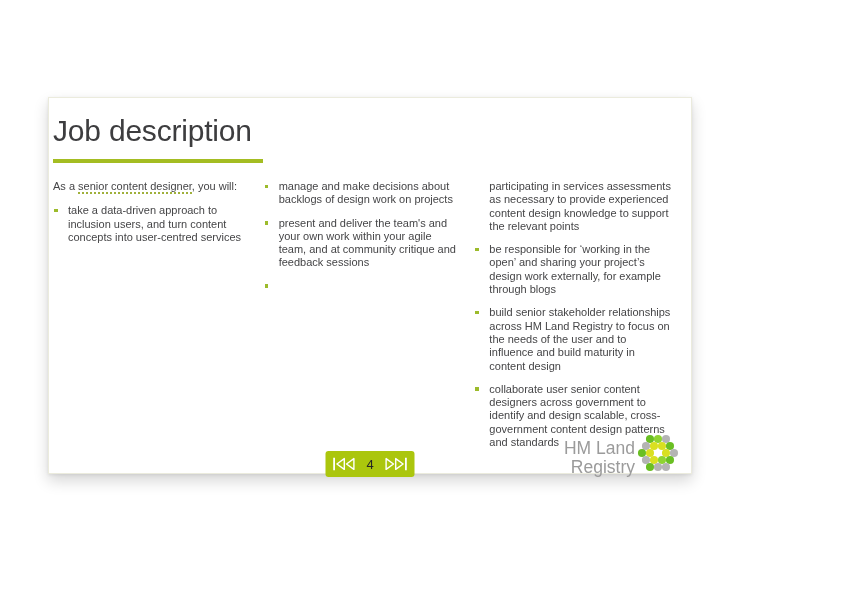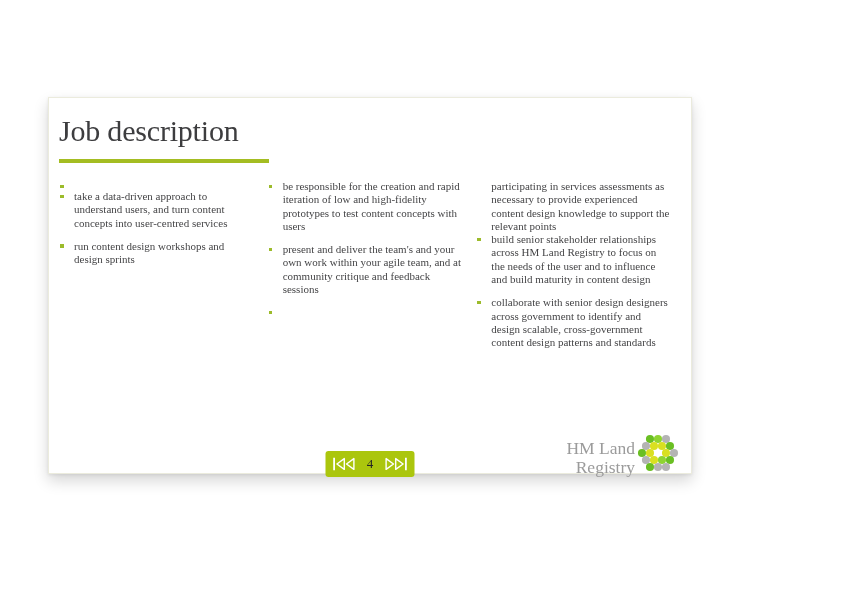--- a/index.html
+++ b/index.html
@@ -5,43 +5,42 @@
   * { margin:0; padding:0; box-sizing:border-box; }
   html,body { width:850px; height:591px; background:#ffffff; overflow:hidden;
               font-family:"Liberation Sans", sans-serif; }
   .page { position:relative; width:850px; height:591px; background:#ffffff; }
 
   .slide-card {
     position:absolute; left:48px; top:97px; width:644px; height:377px;
     background:#ffffff;
     border:1px solid #ebebdd;
     box-shadow:0 7px 14px rgba(0,0,0,.16), 0 1px 3px rgba(0,0,0,.08);
-    padding:14px 19px 0 10px;
-    font-family:Liberation Serif, serif;
+    padding:14px 19px 0 4px;
   }
 
   h1.slide-title {
     font-size:30px; line-height:38px; font-weight:normal;
     color:#3d3d3f; letter-spacing:-0.2px;
   }
   .title-rule { width:210px; height:4px; margin-top:9px; }
 
   .columns {
     margin-top:17px;
     display:grid; grid-template-columns:repeat(3, 1fr); column-gap:13px;
     font-size:11px; line-height:13.3px; color:#454547;
   }
   .intro { margin-bottom:11px; }
   .dotted { border-bottom:2px dotted #9fb03a; padding-bottom:0px; }
   .bullet-item { position:relative; padding-left:15px; margin-bottom:10px; }
   .bullet-item .sq {
     position:absolute; left:1px; top:4.5px; width:3.5px; height:3.5px;
     display:inline-block;
   }
-  .continuation { padding-left:15px; }
+  .continuation { padding-left:15px; margin-bottom:10px; }
 
   .pager {
     position:absolute; left:50%; bottom:-4px; transform:translateX(-50%);
     width:89px; height:26px; border-radius:3px;
     display:flex; align-items:center; justify-content:space-between;
     padding:0 7px;
   }
   .pager button { background:none; border:none; padding:0; cursor:pointer;
                   display:flex; align-items:center; }
   .pager .pagenum { font-size:13px; color:#262626; }
@@ -56,34 +55,36 @@
 <body>
 
 <div class="page">
   <div class="slide-card">
 
     <h1 class="slide-title" style="color: rgb(61, 61, 63);">Job description</h1>
     <div class="title-rule" style="background: rgb(164, 189, 34);"></div>
 
     <div class="columns" id="columns" style="color: rgb(69, 69, 71);">
         <div>
+          <p class="intro"><span>As a </span><span class="dotted">senior content designer</span><span>, you will:</span></p>
           <div class="bullet-item"><span class="sq" style="background: rgb(156, 187, 43);"></span></div>
-          <div class="bullet-item"><span class="sq" style="background: rgb(156, 187, 43);"></span><span class="bt">take a data-driven approach to understand users, and turn content concepts into user-centred services</span></div>
-          <div class="bullet-item"><span class="sq" style="background: rgb(156, 187, 43);"></span><span class="bt">run content design workshops and design sprints</span></div>
+          <div class="bullet-item"><span class="sq" style="background: rgb(156, 187, 43);"></span><span class="bt">take a data-driven approach to inclusion users, and turn content concepts into user-centred services</span></div>
         </div>
         <div>
-          <div class="bullet-item"><span class="sq" style="background: rgb(156, 187, 43);"></span><span class="bt">be responsible for the creation and rapid iteration of low and high-fidelity prototypes to test content concepts with users</span></div>
+          <div class="bullet-item"><span class="sq" style="background: rgb(156, 187, 43);"></span><span class="bt">manage and make decisions about backlogs of design work on projects</span></div>
+          <div class="bullet-item"><span class="sq" style="background: rgb(156, 187, 43);"></span></div>
           <div class="bullet-item"><span class="sq" style="background: rgb(156, 187, 43);"></span><span class="bt">present and deliver the team's and your own work within your agile team, and at community critique and feedback sessions</span></div>
           <div class="bullet-item"><span class="sq" style="background: rgb(156, 187, 43);"></span></div>
           <div class="bullet-item"><span class="sq" style="background: rgb(156, 187, 43);"></span></div>
         </div>
         <div>
           <p class="continuation">participating in services assessments as necessary to provide experienced content design knowledge to support the relevant points</p>
+          <div class="bullet-item"><span class="sq" style="background: rgb(156, 187, 43);"></span><span class="bt">be responsible for ‘working in the open’ and sharing your project’s design work externally, for example through blogs</span></div>
           <div class="bullet-item"><span class="sq" style="background: rgb(156, 187, 43);"></span><span class="bt">build senior stakeholder relationships across HM Land Registry to focus on the needs of the user and to influence and build maturity in content design</span></div>
-          <div class="bullet-item"><span class="sq" style="background: rgb(156, 187, 43);"></span><span class="bt">collaborate with senior design designers across government to identify and design scalable, cross-government content design patterns and standards</span></div>
+          <div class="bullet-item"><span class="sq" style="background: rgb(156, 187, 43);"></span><span class="bt">collaborate user senior content designers across government to identify and design scalable, cross-government content design patterns and standards</span></div>
         </div>
       </div>
 
     <div class="pager" id="pager" style="background: rgb(171, 198, 13);">
       <button title="">
         <svg width="24" height="14" viewBox="0 0 24 14">
           <line x1="1.6" y1="0.8" x2="1.6" y2="13.2" stroke="#ffffff" stroke-width="1.8"></line>
           <polygon points="11.8,1.6 11.8,12.4 4.4,7" fill="none" stroke="#ffffff" stroke-width="1.4" stroke-linejoin="round"></polygon>
           <polygon points="21.4,1.6 21.4,12.4 14,7" fill="none" stroke="#ffffff" stroke-width="1.4" stroke-linejoin="round"></polygon>
         </svg>

